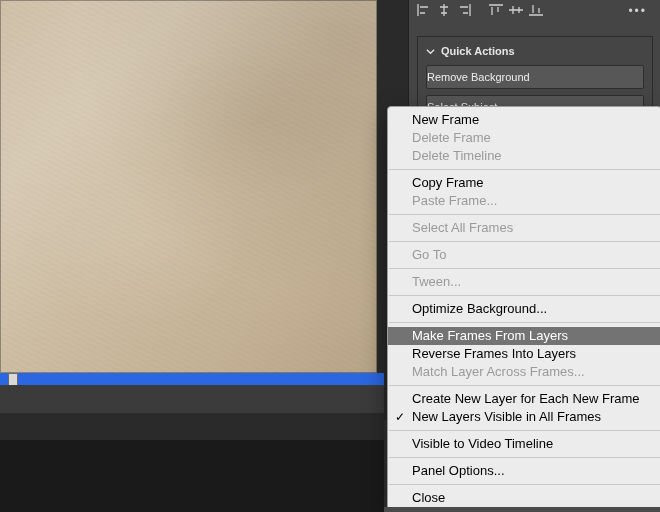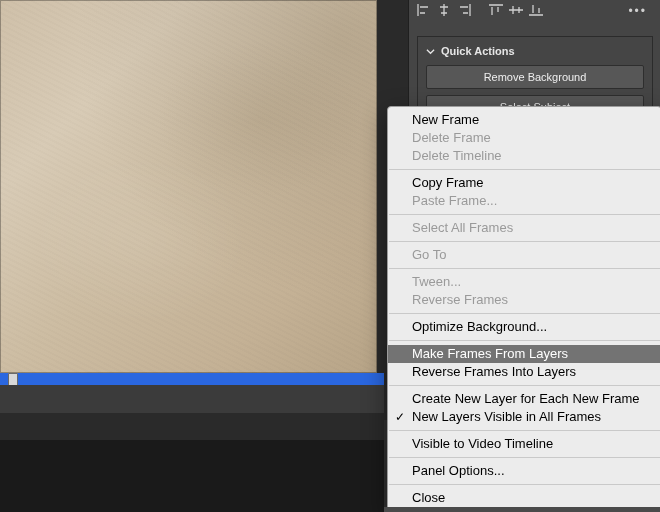--- a/index.html
+++ b/index.html
@@ -23,21 +23,21 @@
   .hamburger svg{width:14px;height:10px}
   .panel{position:absolute;left:408px;top:0;width:252px;background:#454545;border:1px solid #1f1f1f;border-top:none}
   .align-row{display:flex;gap:18px;padding:4px 8px 0 8px;color:#cfcfcf}
   .align-group{display:flex;gap:6px}
   .ai{width:14px;height:12px;display:inline-block}
   .ai svg{width:14px;height:12px;stroke:#cfcfcf;fill:none;stroke-width:1.3}
   .align-more{margin-left:auto;padding-right:6px;letter-spacing:2px;font-size:12px;color:#cfcfcf}
   .qa-wrap{margin:18px 8px 8px 8px;border:1px solid #2b2b2b;padding:8px 8px 10px 8px}
   .qa-head{display:flex;align-items:center;gap:6px;font-size:11px;font-weight:600;color:#e6e6e6;margin-bottom:8px}
   .qa-head svg{width:9px;height:9px}
-  .qa-btn{display:block;height:22px;line-height:22px;text-align:center;font-size:11px;color:#eee;background:#575757;border:1px solid #2e2e2e;border-radius:2px;margin-bottom:6px}
+  .qa-btn{display:block;height:22px;line-height:22px;font-size:11px;color:#eee;background:#575757;border:1px solid #2e2e2e;border-radius:2px;margin-bottom:6px}
   .menu{position:absolute;left:387px;top:106px;width:273px;background:#ececec;border:1px solid #9c9c9c;border-radius:4px;box-shadow:0 8px 24px rgba(0,0,0,.45);padding:4px 0;color:#000}
   .mi{position:relative;height:18px;line-height:18px;padding:0 14px 0 24px;font-size:13px;white-space:nowrap}
   .mi.disabled{color:#9a9a9a}
   .mi.sel{background:#737373;color:#fff}
   .mi .chk{position:absolute;left:7px;top:0;font-size:12px}
   .sep{height:1px;margin:4px 1px;background:#c9c9c9}
   .bottom-strip{position:absolute;left:384px;top:507px;width:276px;height:5px;background:#4a4a4a}
 </style>
 </head>
 <body>
@@ -104,26 +104,26 @@
     <div class="mi disabled">Delete Timeline</div>
     <div class="sep"></div>
     <div class="mi">Copy Frame</div>
     <div class="mi disabled">Paste Frame...</div>
     <div class="sep"></div>
     <div class="mi disabled">Select All Frames</div>
     <div class="sep"></div>
     <div class="mi disabled">Go To</div>
     <div class="sep"></div>
     <div class="mi disabled">Tween...</div>
-    <div class="mi disabled">Reverse Frames</div>
     <div class="sep"></div>
     <div class="mi">Optimize Background...</div>
     <div class="sep"></div>
     <div class="mi sel">Make Frames From Layers</div>
     <div class="mi">Reverse Frames Into Layers</div>
+    <div class="mi disabled">Match Layer Across Frames...</div>
     <div class="sep"></div>
     <div class="mi">Create New Layer for Each New Frame</div>
     <div class="mi"><span class="chk">✓</span><span>New Layers Visible in All Frames</span></div>
     <div class="sep"></div>
     <div class="mi">Visible to Video Timeline</div>
     <div class="sep"></div>
     <div class="mi">Panel Options...</div>
     <div class="sep"></div>
     <div class="mi">Close</div>
 

